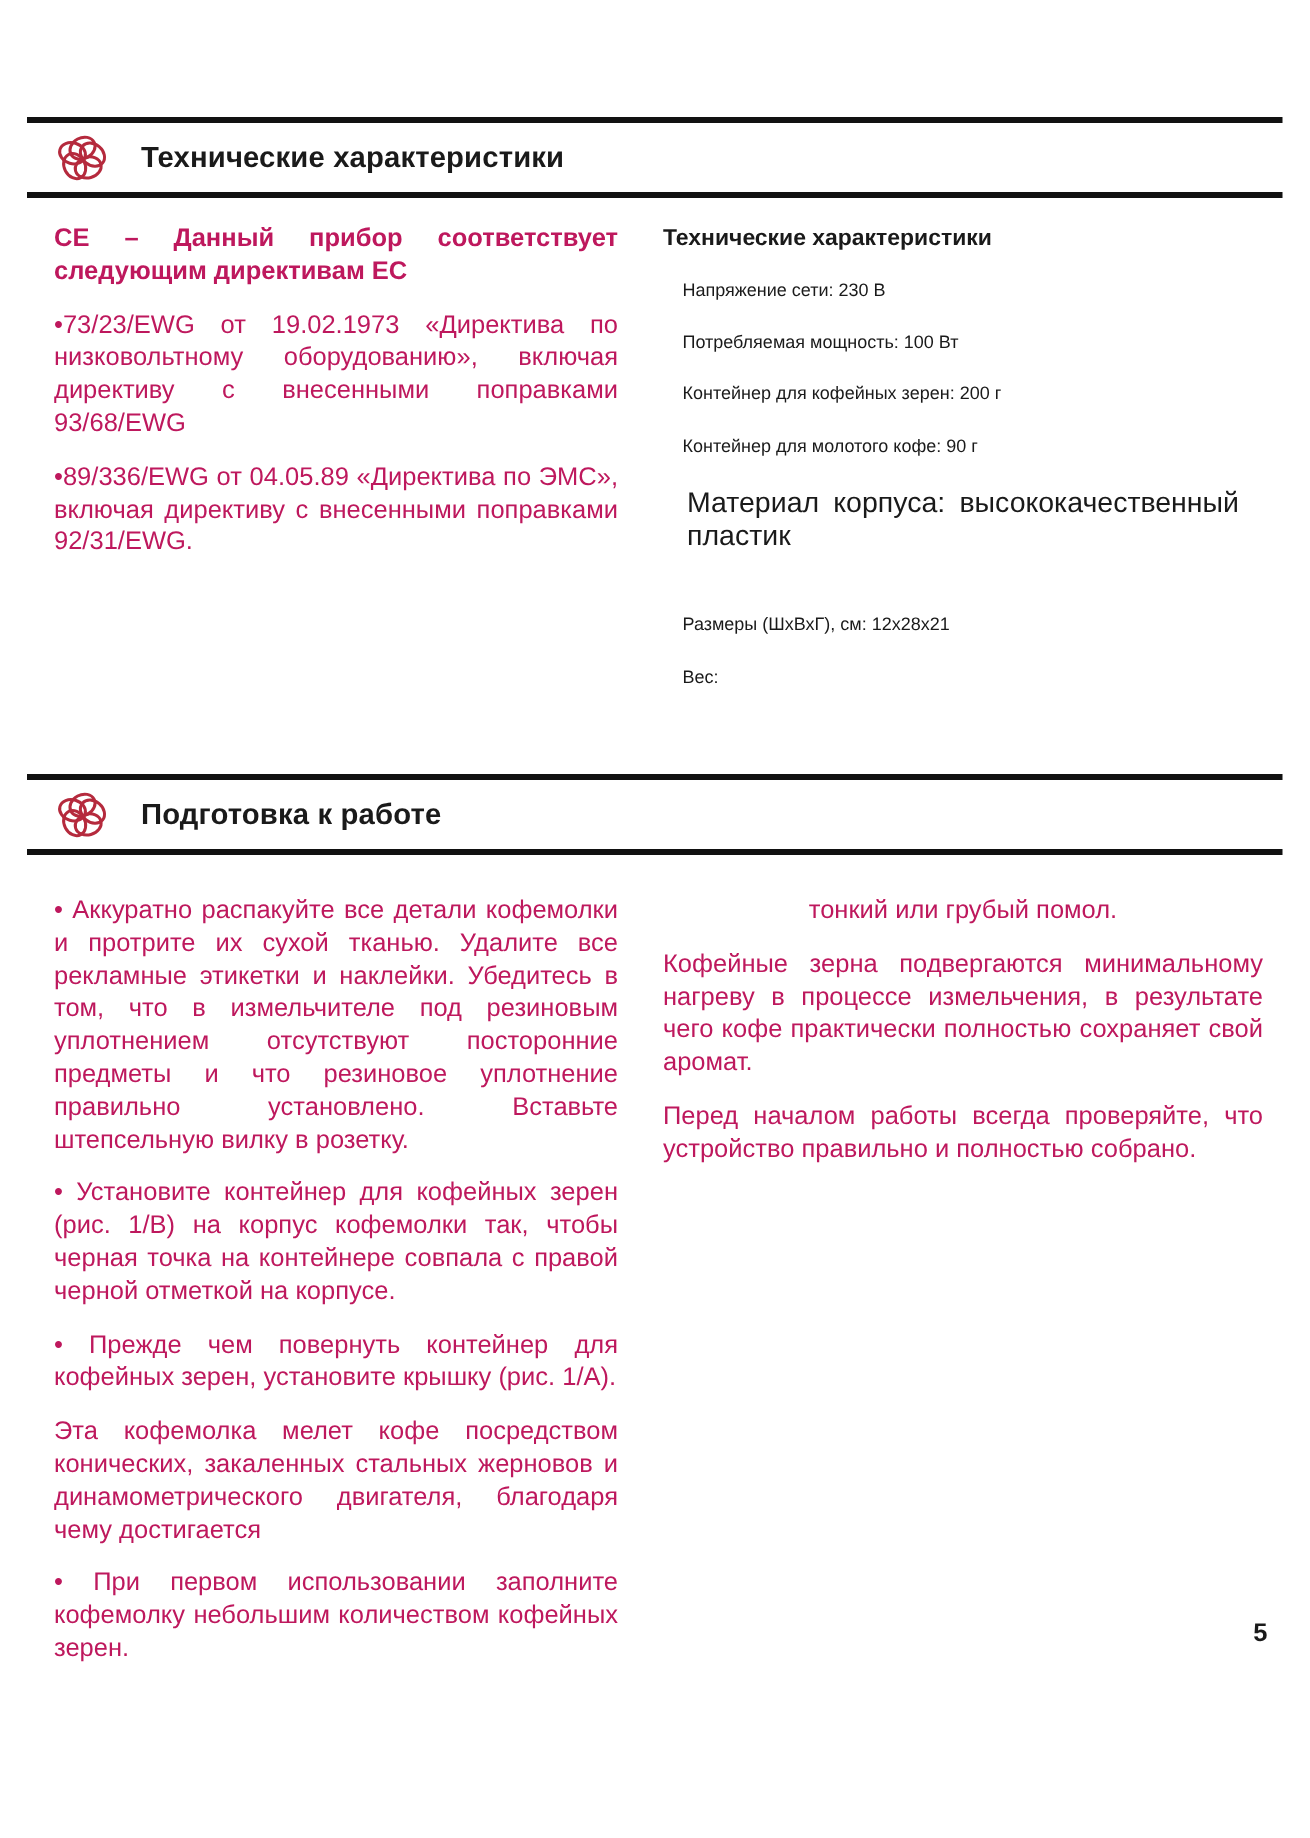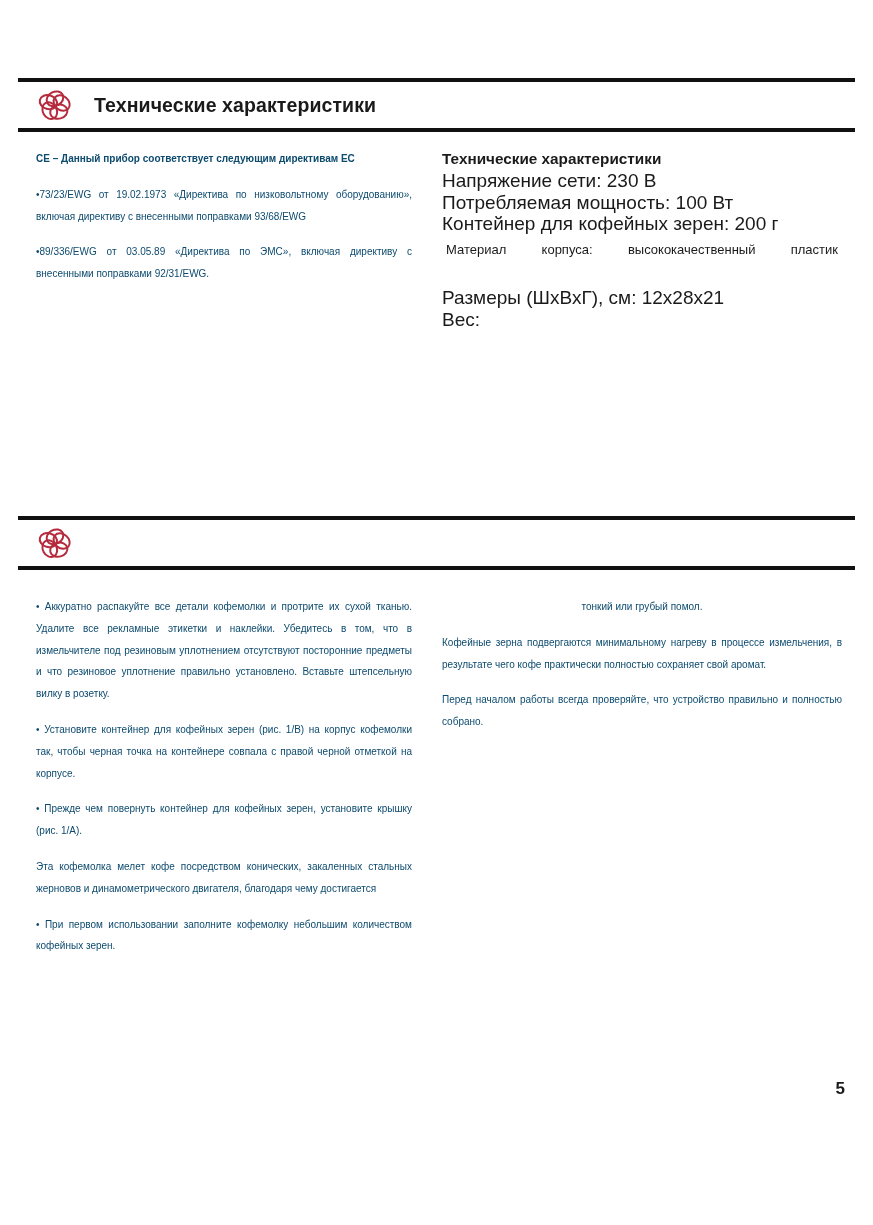--- a/index.html
+++ b/index.html
@@ -63,53 +63,53 @@
   }
   .col {
     width: 388px;
     box-sizing: border-box;
   }
   .col-left  { width: 376px; }
   .col-right { width: 400px; }
 
   p.body {
     margin: 0;
-    font-size: 10px;
+    font-size: 17px;
     line-height: 21.8px;
     text-align: justify;
     text-justify: inter-word;
-    color: #0c4a6e;
+    color: #be185d;
     hyphens: none;
   }
   p.body.nojust { text-align: center; }
   p.body + p.body { margin-top: 14px; }
   p.gap { margin-top: 20px; }
   p.gap-lg { margin-top: 34px; }
 
   .bold {
     font-weight: bold;
   }
   .spec-line {
-    margin: 0;
-    font-size: 19px;
+    margin: 13px;
+    font-size: 12px;
     line-height: 21.8px;
     text-align: justify;
     white-space: pre-wrap;
   }
   .spec-head {
     margin: 0;
     font-size: 15.3px;
     line-height: 21.8px;
     font-weight: bold;
   }
 
   
   .material {
-    margin: 4px;
-    font-size: 13px;
+    margin: 16px;
+    font-size: 19px;
     line-height: 21.8px;
     text-align: justify;
   }
   .material::after {
     content: "";
     display: inline-block;
     width: 100%;
   }
 
   .note-block { margin-top: 22px; }
@@ -144,47 +144,49 @@
       <div class="section-title">Технические характеристики</div>
     </div>
     <div class="rule rule-bottom"></div>
   </div>
 
   <div class="columns" style="top:148px;">
 
     <div class="col col-left">
       <p class="body bold">CE – Данный прибор соответствует следующим директивам ЕС</p>
       <p class="body gap">•73/23/EWG от 19.02.1973 «Директива по низковольтному оборудованию», включая директиву с внесенными поправками 93/68/EWG</p>
-      <p class="body gap">•89/336/EWG от 03.05.89 «Директива по ЭМС», включая директиву с внесенными поправками 92/31/EWG.</p>
+      <p class="body gap">•89/336/EWG от 04.05.89 «Директива по ЭМС», включая директиву с внесенными поправками 92/31/EWG.</p>
     </div>
 
     <div class="col col-right">
       <p class="spec-head">Технические характеристики</p>
       <p class="spec-line nojust">Напряжение сети: 230 В</p>
       <p class="spec-line nojust">Потребляемая мощность: 100 Вт</p>
       <p class="spec-line nojust">Контейнер для кофейных зерен: 200 г</p>
+      <p class="spec-line nojust">Контейнер для молотого кофе: 90 г</p>
       <p class="material"><span>Материал корпуса:</span> <span>высококачественный пластик</span></p>
       <p class="spec-line nojust">Размеры (ШхВхГ), см: 12x28x21</p>
       <p class="spec-line nojust">Вес:</p>
 
     </div>
   </div>
 
   <div class="section-band" style="top:516px;">
     <div class="rule rule-top"></div>
     <div class="band-inner">
       <svg class="logo-icon" viewBox="0 0 40 40">
         <g fill="none" stroke="#b52a3d" stroke-width="2.1">
           <ellipse cx="20" cy="13.5" rx="9.2" ry="7.3" transform="rotate(-28 20 13.5)"></ellipse>
           <ellipse cx="27" cy="18" rx="9.2" ry="7.3" transform="rotate(40 27 18)"></ellipse>
           <ellipse cx="24" cy="27" rx="9.2" ry="7.3" transform="rotate(-15 24 27)"></ellipse>
           <ellipse cx="14.5" cy="26" rx="9.2" ry="7.3" transform="rotate(62 14.5 26)"></ellipse>
           <ellipse cx="13" cy="17" rx="9.2" ry="7.3" transform="rotate(16 13 17)"></ellipse>
         </g>
       </svg>
+      <div class="section-title">Подготовка к работе</div>
     </div>
     <div class="rule rule-bottom"></div>
   </div>
 
   <div class="columns" style="top:596px;">
 
     <div class="col col-left">
       <p class="body">•  Аккуратно распакуйте все детали кофемолки и протрите их сухой тканью. Удалите все рекламные этикетки и наклейки. Убедитесь в том, что в измельчителе под резиновым уплотнением отсутствуют посторонние предметы и что резиновое уплотнение правильно установлено. Вставьте штепсельную вилку в розетку.</p>
       <p class="body">•  Установите контейнер для кофейных зерен (рис. 1/B) на корпус кофемолки так, чтобы черная точка на контейнере совпала с правой черной отметкой на корпусе.</p>
       <p class="body gap">•  Прежде чем повернуть контейнер для кофейных зерен, установите крышку (рис. 1/А).</p>

